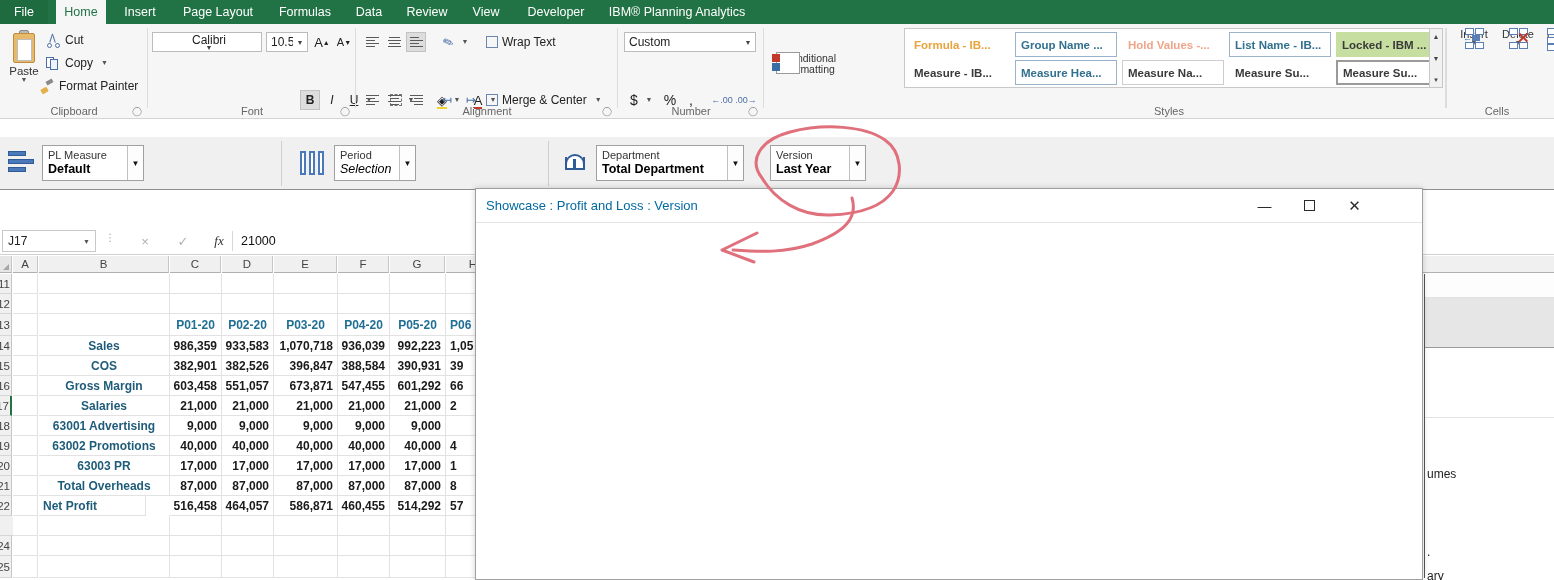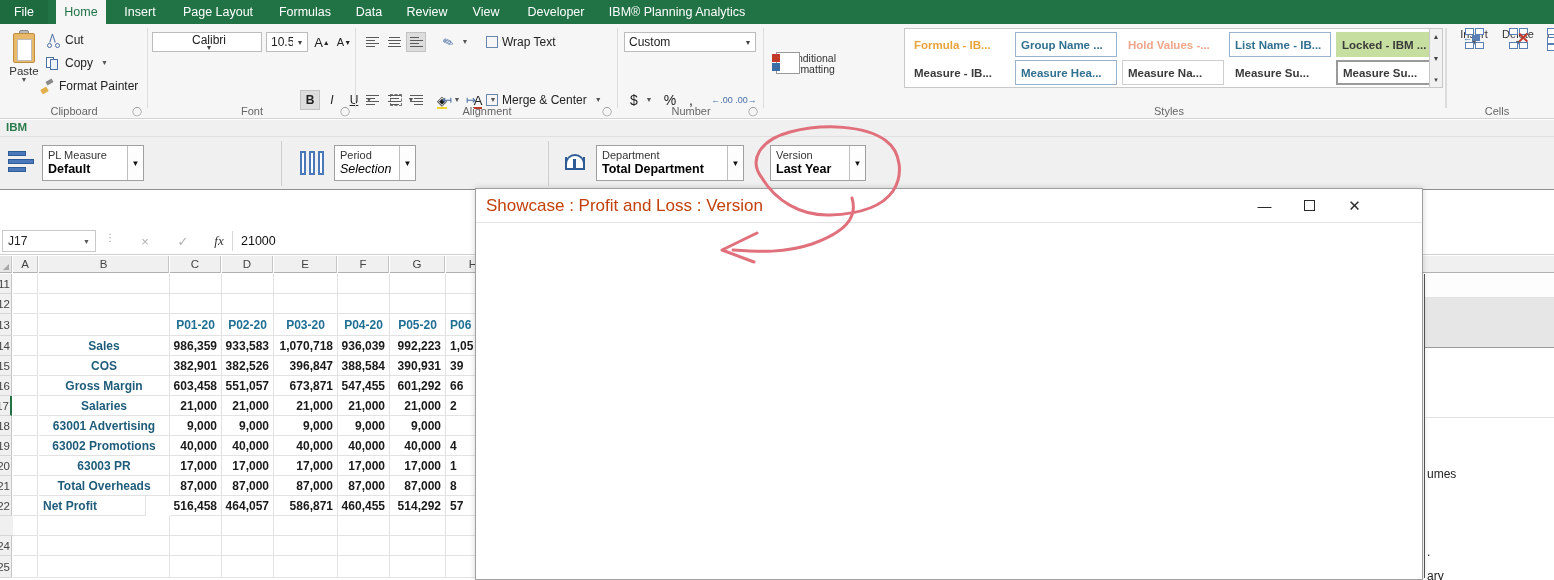--- a/index.html
+++ b/index.html
@@ -305,21 +305,21 @@
     position: absolute; left: 475px; top: 188px; width: 948px; height: 392px;
     background: #ffffff; border: 1px solid #a0a0a0;
     box-shadow: 0 0 6px rgba(0,0,0,0.18);
   }
   .dlg-title {
     position: absolute; top: 0; left: 0; right: 0; height: 34px;
     background: #ffffff; border-bottom: 1px solid #e3e3e3;
     display: flex; align-items: center;
   }
   .dlg-title-text {
-    margin-left: 10px; font-size: 17px; color: #c2410c;
+    margin-left: 10px; font-size: 13px; color: #0369a1;
   }
   .dlg-btn {
     position: absolute; top: 0; width: 45px; height: 33px;
     display: flex; align-items: center; justify-content: center;
     cursor: pointer; font-size: 14px; color: #2b2b2b;
   }
   .dlg-body { position:absolute; top: 34px; left:0; right:0; bottom:0; background:#fff; }
 
   
   .annot { position: absolute; left: 0; top: 0; width: 1554px; height: 580px; pointer-events: none; }
@@ -621,23 +621,20 @@
             <b style="left:2px;top:16px;"></b>
 
         </span>
         <span style="font-size:11px;color:#333;white-space:nowrap;">For</span>
       </div>
       <div class="rgroup-label" style="left:6px;width:90px;">Cells</div>
       <div class="rgroup-sep" style="left:0;"></div>
     </div>
   </div>
 
-  <div class="pa-tabrow">
-    <div class="pa-tab">IBM</div>
-  </div>
 
   <div class="pa-bar">
 
     <div class="pa-ctrl" style="left:8px;top:8px;">
       <span class="pa-ico-rows">
           <i class="short"></i>
           <i></i>
           <i class="short"></i>
         </span>
       <span class="pa-combo" style="margin-left:8px;width:102px;height:36px;">

